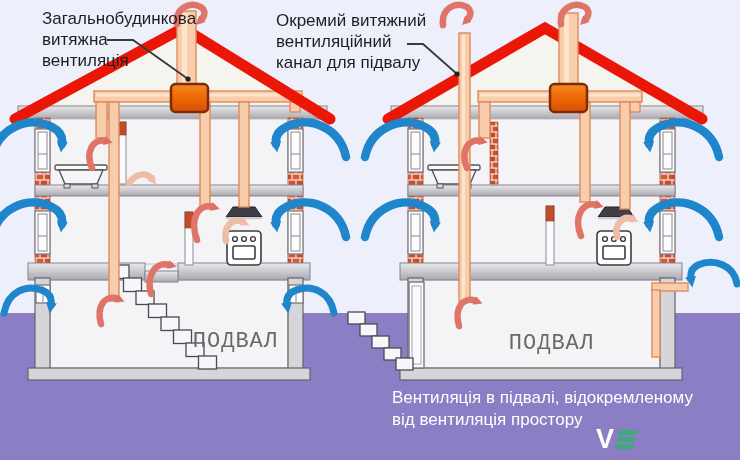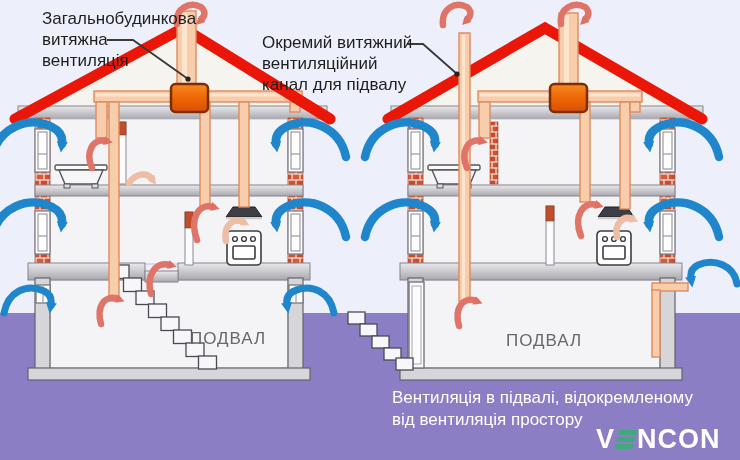--- a/index.html
+++ b/index.html
@@ -7,24 +7,24 @@
     position:relative;width:740px;height:460px;overflow:hidden;
     background:var(--c-background,#edeffb);
     font-family:"Liberation Sans","DejaVu Sans",sans-serif;
   }
   .stage svg{position:absolute;left:0;top:0;}
   .callout{
     position:absolute;font-size:17px;line-height:21px;color:var(--c-text_dark,#1f1f1f);
     white-space:pre-line;
   }
   .callout.left{left:10px;top:8px;margin-left:32px;}
-  .callout.right{left:262px;top:10px;margin-top:22px;}
+  .callout.right{left:276px;top:10px;}
   .basement-label{
-    position:absolute;width:88px;text-align:left;font-size:17px;letter-spacing:1px;
-    color:var(--c-basement_text,#686868);white-space:pre-line;
+    position:absolute;width:88px;text-align:right;font-size:22px;letter-spacing:1px;
+    color:var(--c-basement_text,#686868);white-space:pre-line;font-family:Liberation Mono, monospace;
   }
   .basement-label.left{left:190px;top:329px;}
   .basement-label.right{left:506px;top:331px;}
   .caption{
     position:absolute;font-size:17px;line-height:21.5px;color:var(--c-text_light,#fff);
     white-space:pre-line;
   }
   .caption.left{left:28px;top:387px;}
   .caption.right{left:392px;top:387px;}
   .logo{
@@ -312,16 +312,15 @@
 <div class="caption right">Вентиляція в підвалі, відокремленому
 від вентиляція простору</div>
 
 <div class="logo">
   <span>V</span>
   <span class="bars">
         <span></span>
         <span></span>
         <span></span>
       </span>
-  <span>NCON</span>
 </div>
 
 </div>
 
 </body></html>

